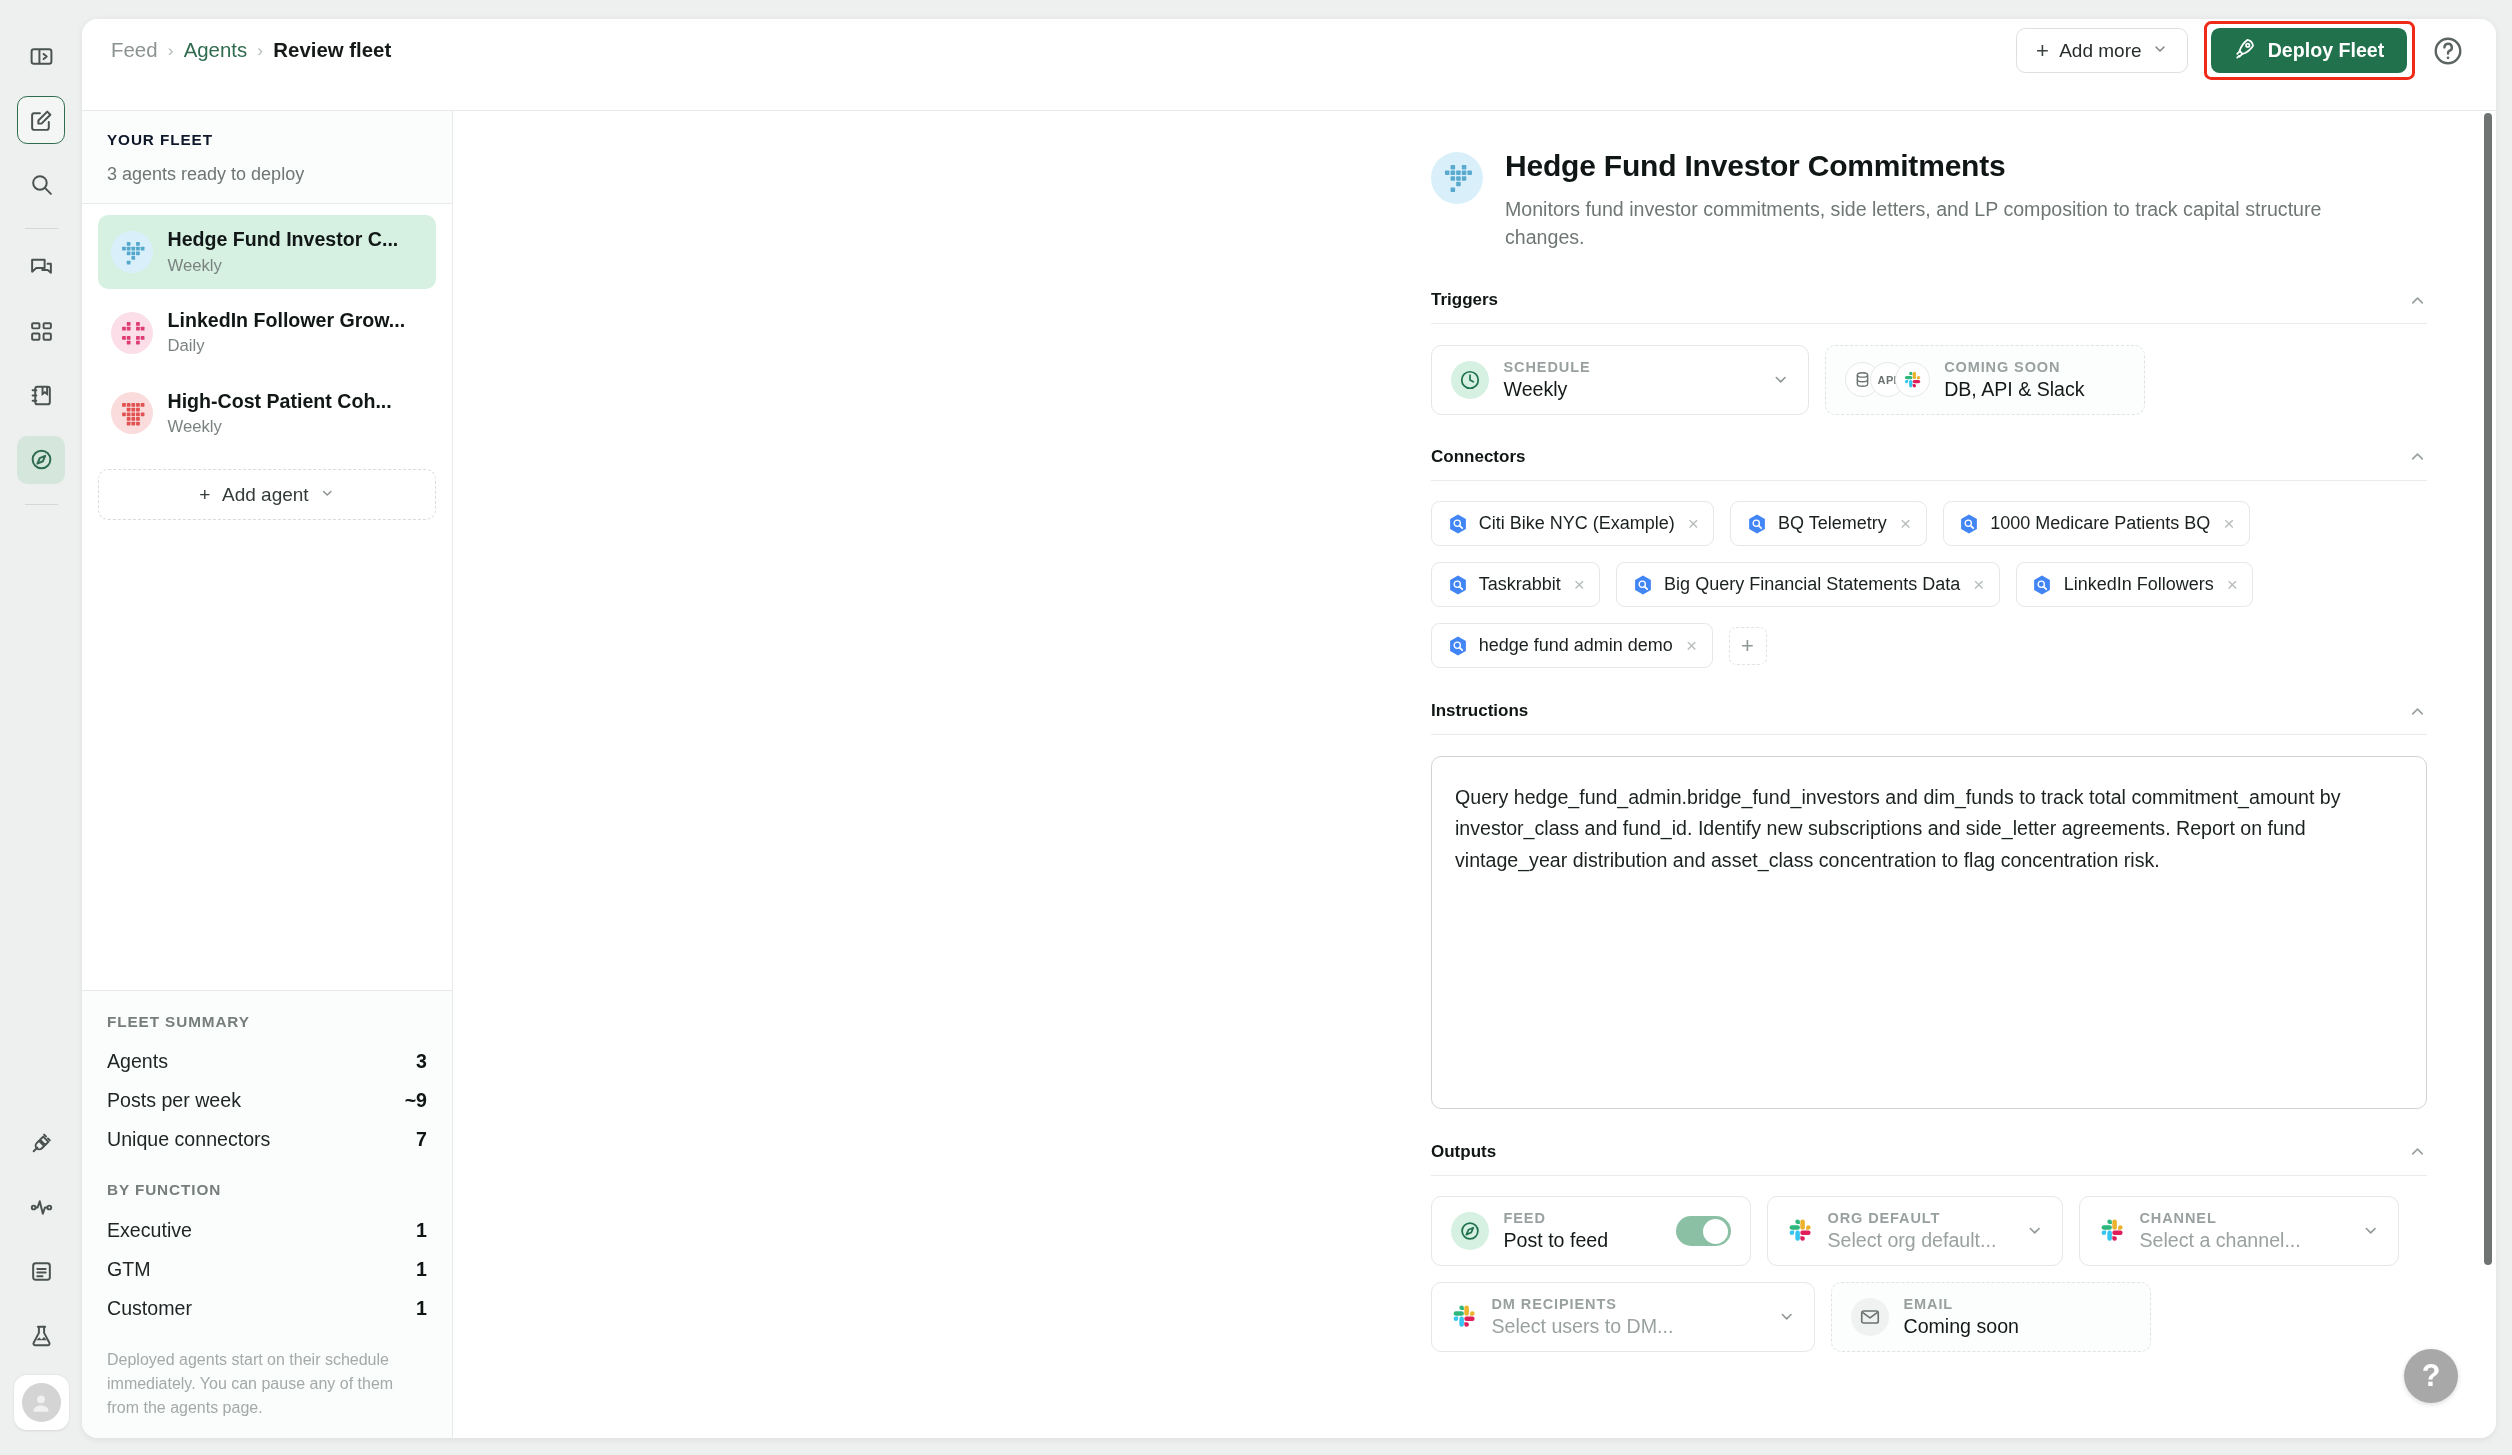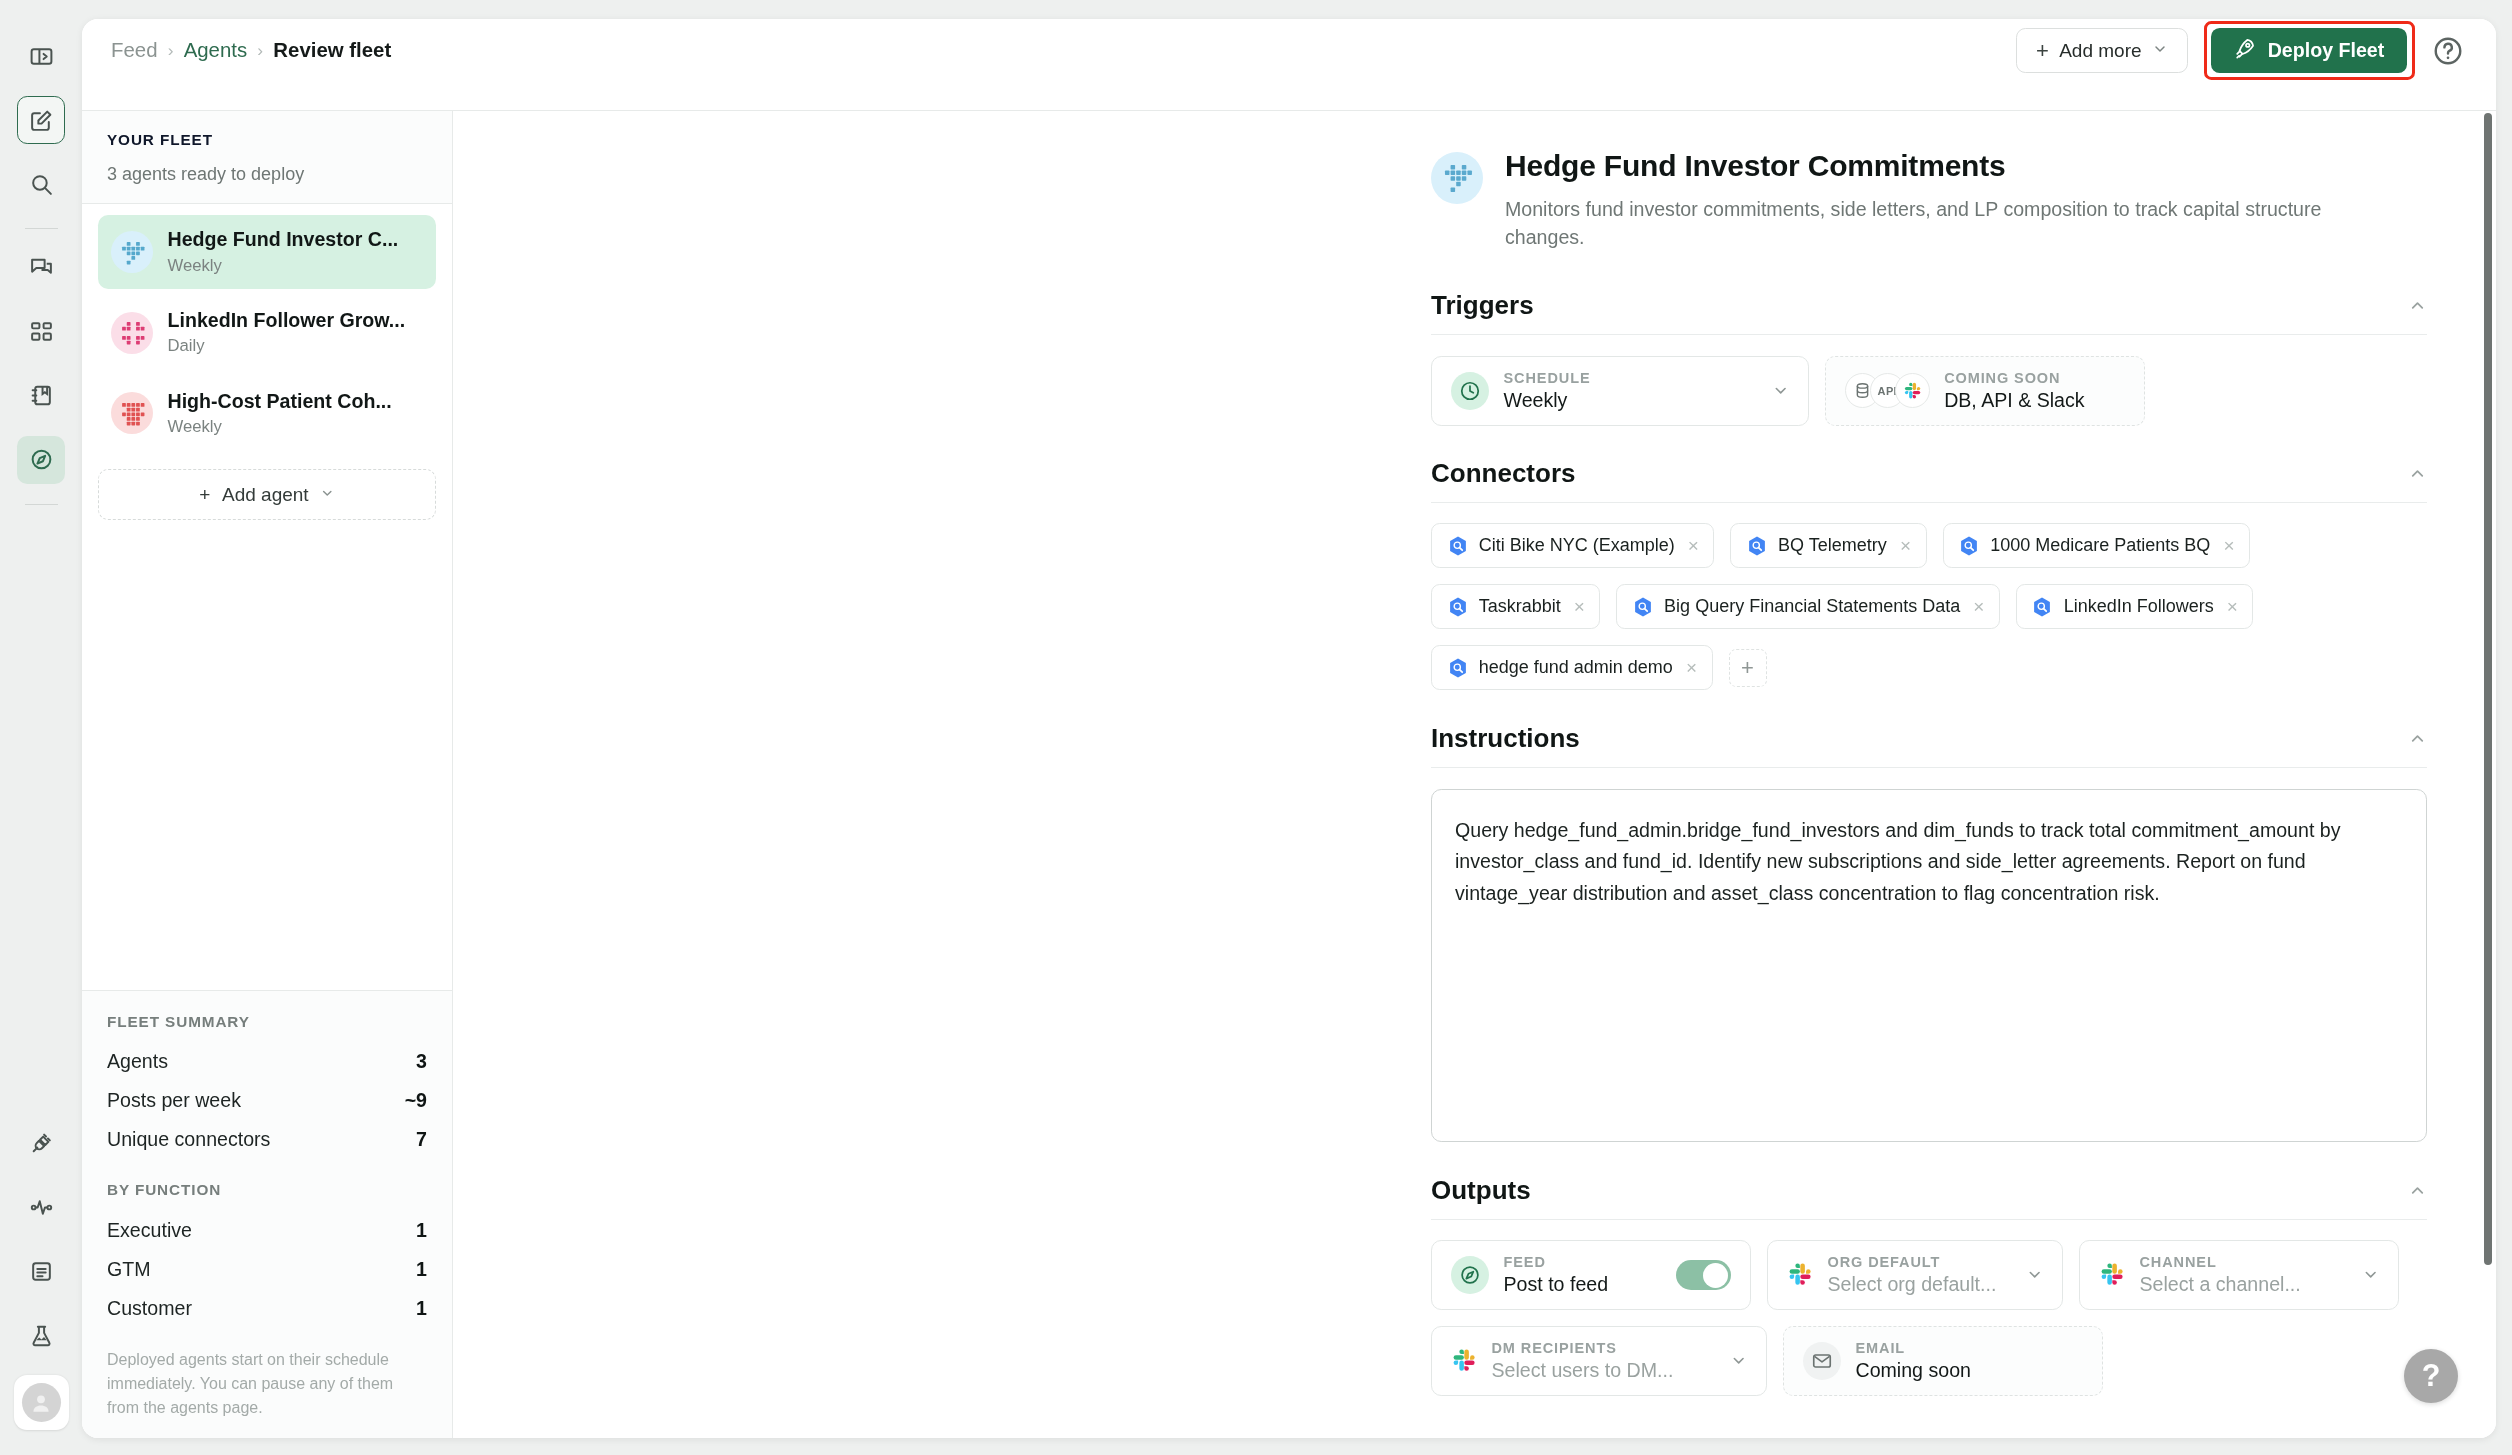--- a/index.html
+++ b/index.html
@@ -221,21 +221,21 @@
   .agent-header-av svg { width: 35px; height:35px; }
   .agent-title { font-size: 30px; font-weight: 700; color: #101615; letter-spacing: -0.2px; }
   .agent-desc { font-size: 19.6px; color: #6f7775; margin-top: 11.6px; line-height: 1.45; max-width: 901px; }
 
   .section { margin-bottom: 7.3px; }
   .section-head {
     display: flex; align-items: center;
     border-bottom: 0.7px solid #e9ecec;
     padding-bottom: 13px; margin-bottom: 20.4px;
   }
-  .section-title { font-size: 26px; font-weight: 700; color: #101615; }
+  .section-title { font-size: 17px; font-weight: 700; color: #101615; }
   .section-chev { margin-left: auto; color: #9aa2a0; }
   .section-chev svg { width: 19px; height: 19px; display:block; }
 
   .card-row { display: flex; flex-wrap: wrap; gap: 16px; }
 
   .ocard {
     height: 70px;
     border: 0.7px solid #e3e7e6; border-radius: 10.2px;
     background:#fff;
     display:flex; align-items:center; gap: 14.5px;
@@ -865,21 +865,21 @@
                     </div>
                     <div class="chev">
                       <svg viewBox="0 0 24 24" fill="none" stroke="currentColor" stroke-width="2.2" stroke-linecap="round" stroke-linejoin="round">
                           <polyline points="6 9 12 15 18 9"></polyline>
                         </svg>
                     </div>
                   </div>
                 </div>
 
                 <div class="out-row">
-                  <div class="ocard" style="width:336px;">
+                  <div class="ocard" style="width:384px;">
                     <span class="slack-ic">
                       <svg viewBox="0 0 24 24" width="26" height="26">
                         <path fill="#36C5F0" d="M6.6 14.6a2.1 2.1 0 1 1-2.1-2.1h2.1z"></path>
                         <path fill="#36C5F0" d="M7.7 14.6a2.1 2.1 0 1 1 4.2 0v5.3a2.1 2.1 0 1 1-4.2 0z"></path>
                         <path fill="#2EB67D" d="M9.8 6.4a2.1 2.1 0 1 1 2.1-2.1v2.1z"></path>
                         <path fill="#2EB67D" d="M9.8 7.5a2.1 2.1 0 1 1 0 4.2H4.5a2.1 2.1 0 1 1 0-4.2z"></path>
                         <path fill="#ECB22E" d="M17.6 9.6a2.1 2.1 0 1 1 2.1 2.1h-2.1z"></path>
                         <path fill="#ECB22E" d="M16.5 9.6a2.1 2.1 0 1 1-4.2 0V4.3a2.1 2.1 0 1 1 4.2 0z"></path>
                         <path fill="#E01E5A" d="M14.4 17.8a2.1 2.1 0 1 1-2.1 2.1v-2.1z"></path>
                         <path fill="#E01E5A" d="M14.4 16.7a2.1 2.1 0 1 1 0-4.2h5.3a2.1 2.1 0 1 1 0 4.2z"></path>

